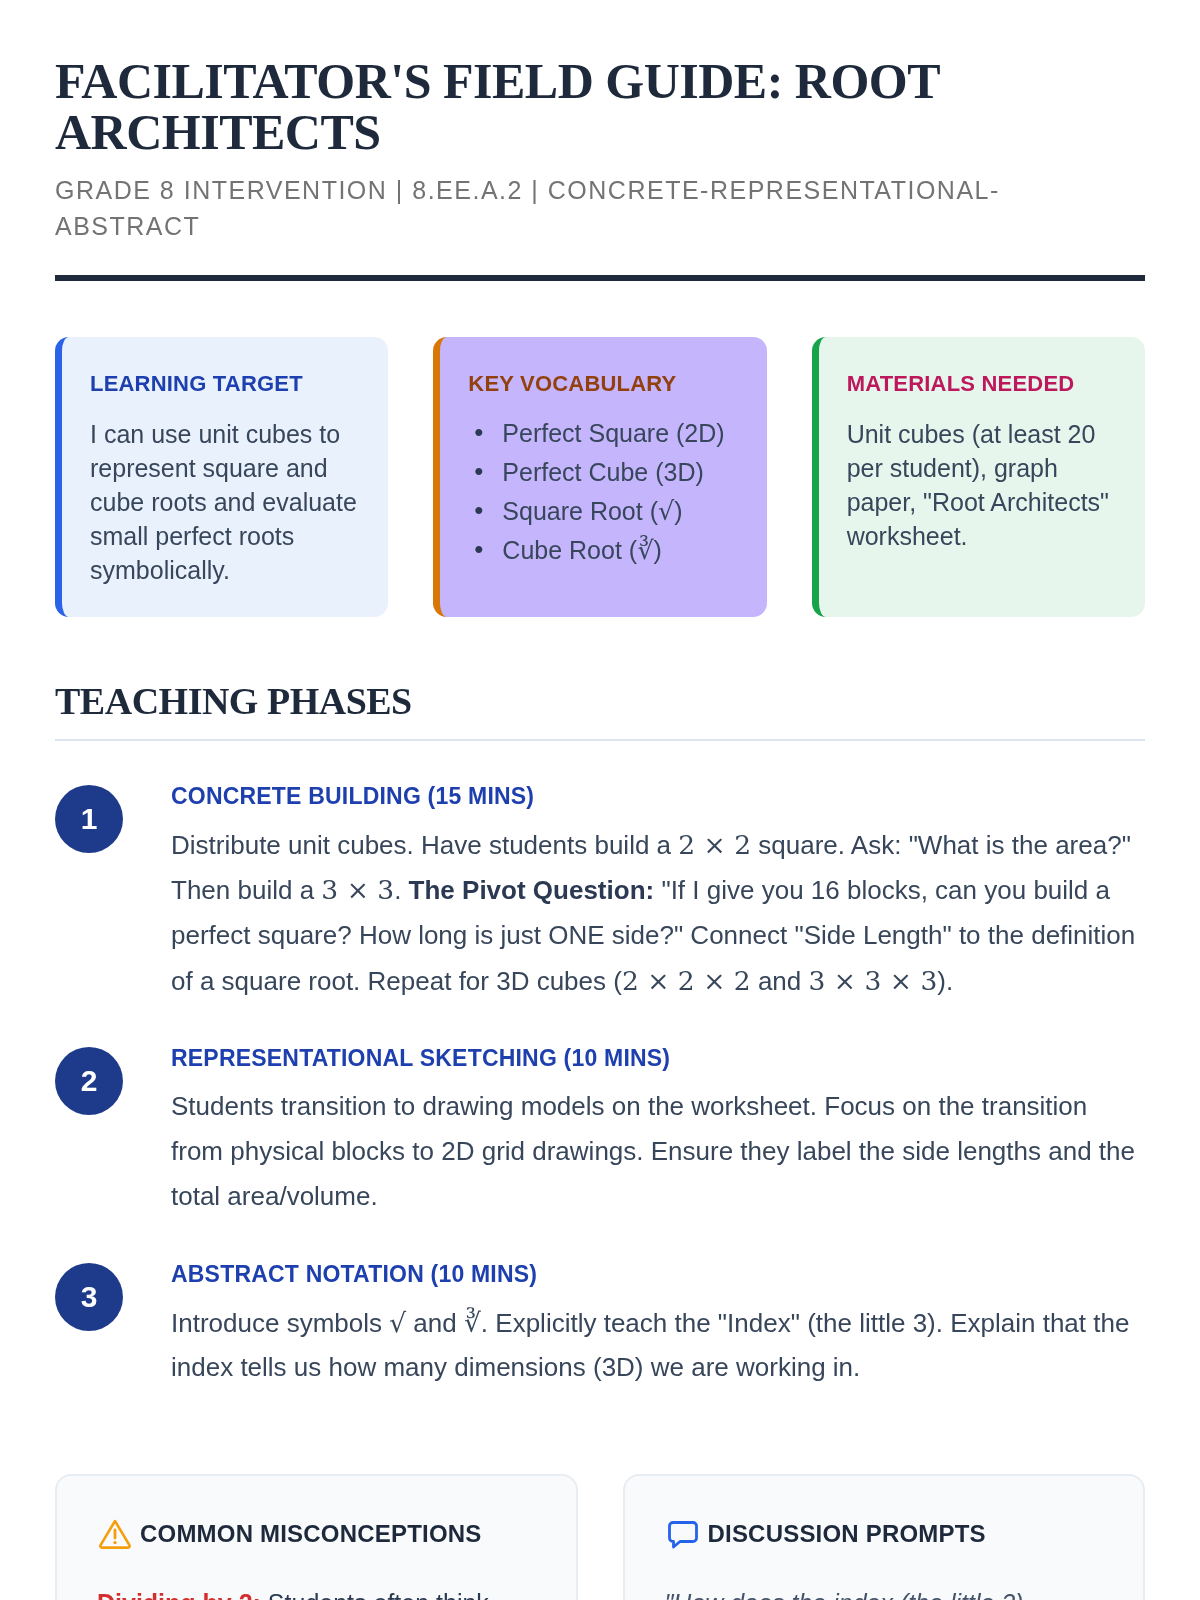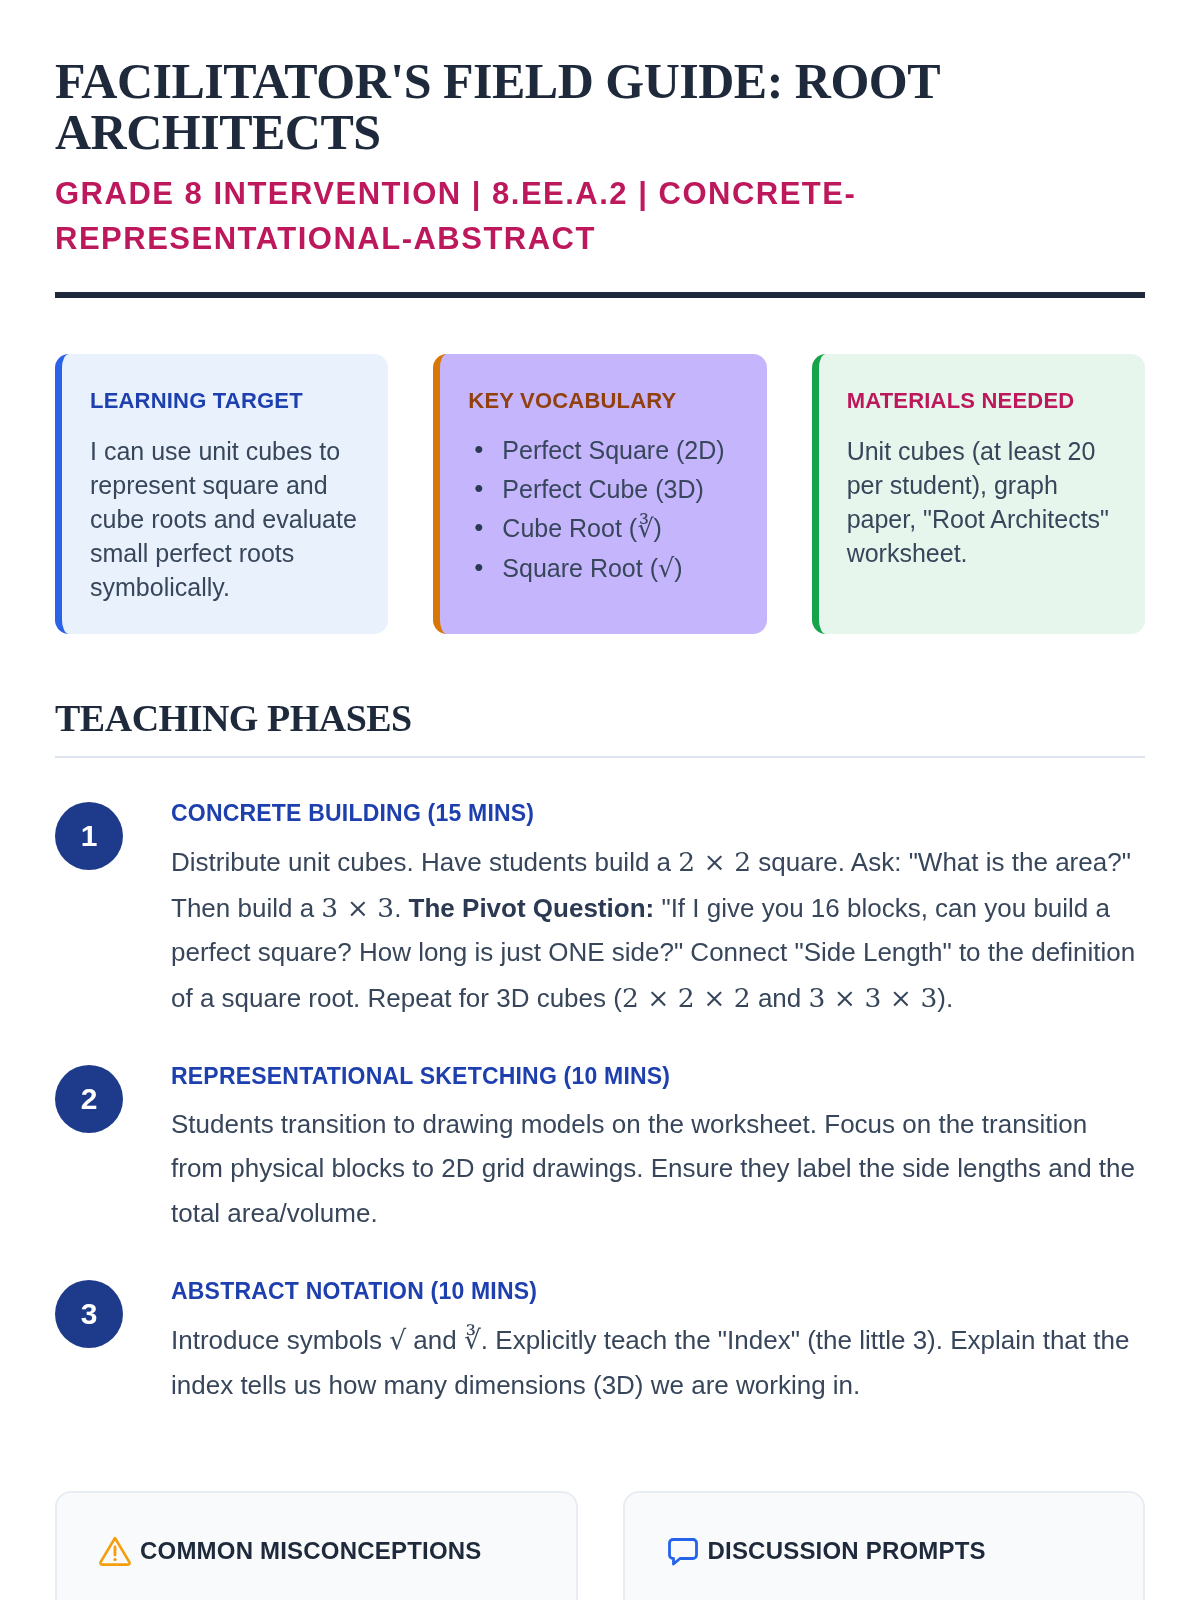--- a/index.html
+++ b/index.html
@@ -12,22 +12,22 @@
   .page { padding: 56px 55px 0 55px; }
 
   
   .doc-title {
     font-family: "Liberation Serif", "DejaVu Serif", serif;
     font-weight: 700; font-size: 50px; line-height: 1.02;
     letter-spacing: -0.5px; color: #1e2a3b;
   }
   .doc-subtitle {
     margin-top: 14px;
-    font-size: 31px; font-weight: 700; letter-spacing: 1.5px;
-    color: #be185d; line-height: 1.45;
+    font-size: 25px; font-weight: 400; letter-spacing: 1.5px;
+    color: #737373; line-height: 1.45;
   }
   .header-rule { margin-top: 30px; height: 6px; background: #1e2a3b; }
 
   
   .info-cards {
     margin-top: 56px;
     display: grid; grid-template-columns: repeat(3, 1fr); gap: 45px;
   }
   .info-card {
     border-radius: 14px; padding: 34px 28px 30px 28px;
@@ -117,22 +117,22 @@
     <article class="info-card card-learning">
       <h3>LEARNING TARGET</h3>
       <div class="card-body">I can use unit cubes to represent square and cube roots and evaluate small perfect roots symbolically.</div>
     </article>
 
     <article class="info-card card-vocab">
       <h3>KEY VOCABULARY</h3>
       <ul class="vocab-list">
         <li><span class="seg-t">Perfect Square (2D)</span></li>
         <li><span class="seg-t">Perfect Cube (3D)</span></li>
+        <li><span class="seg-t">Square Root (</span><span class="seg-m">√</span><span class="seg-t">)</span></li>
         <li><span class="seg-t">Cube Root (</span><span class="seg-m">∛</span><span class="seg-t">)</span></li>
-        <li><span class="seg-t">Square Root (</span><span class="seg-m">√</span><span class="seg-t">)</span></li>
       </ul>
     </article>
 
     <article class="info-card card-materials">
       <h3>MATERIALS NEEDED</h3>
       <div class="card-body">Unit cubes (at least 20 per student), graph paper, "Root Architects" worksheet.</div>
     </article>
 
   </section>
 

